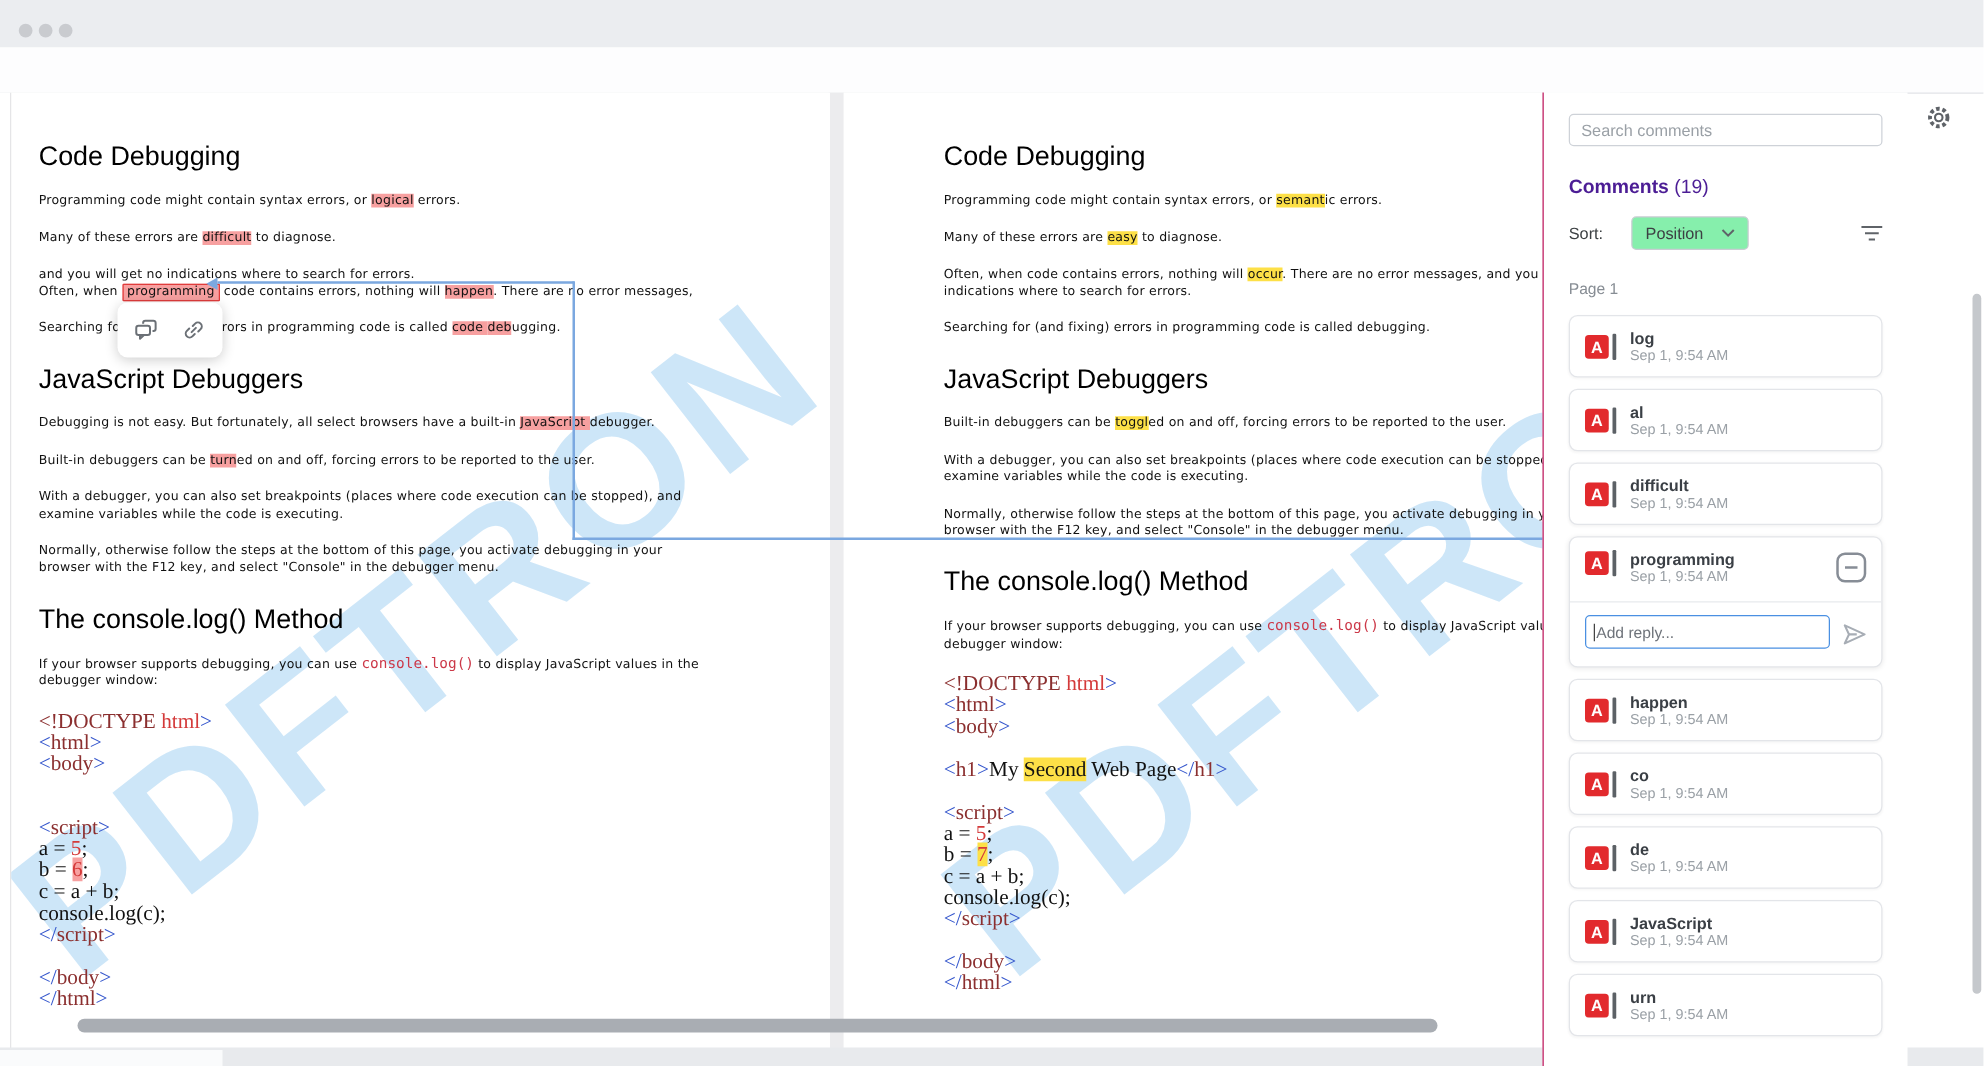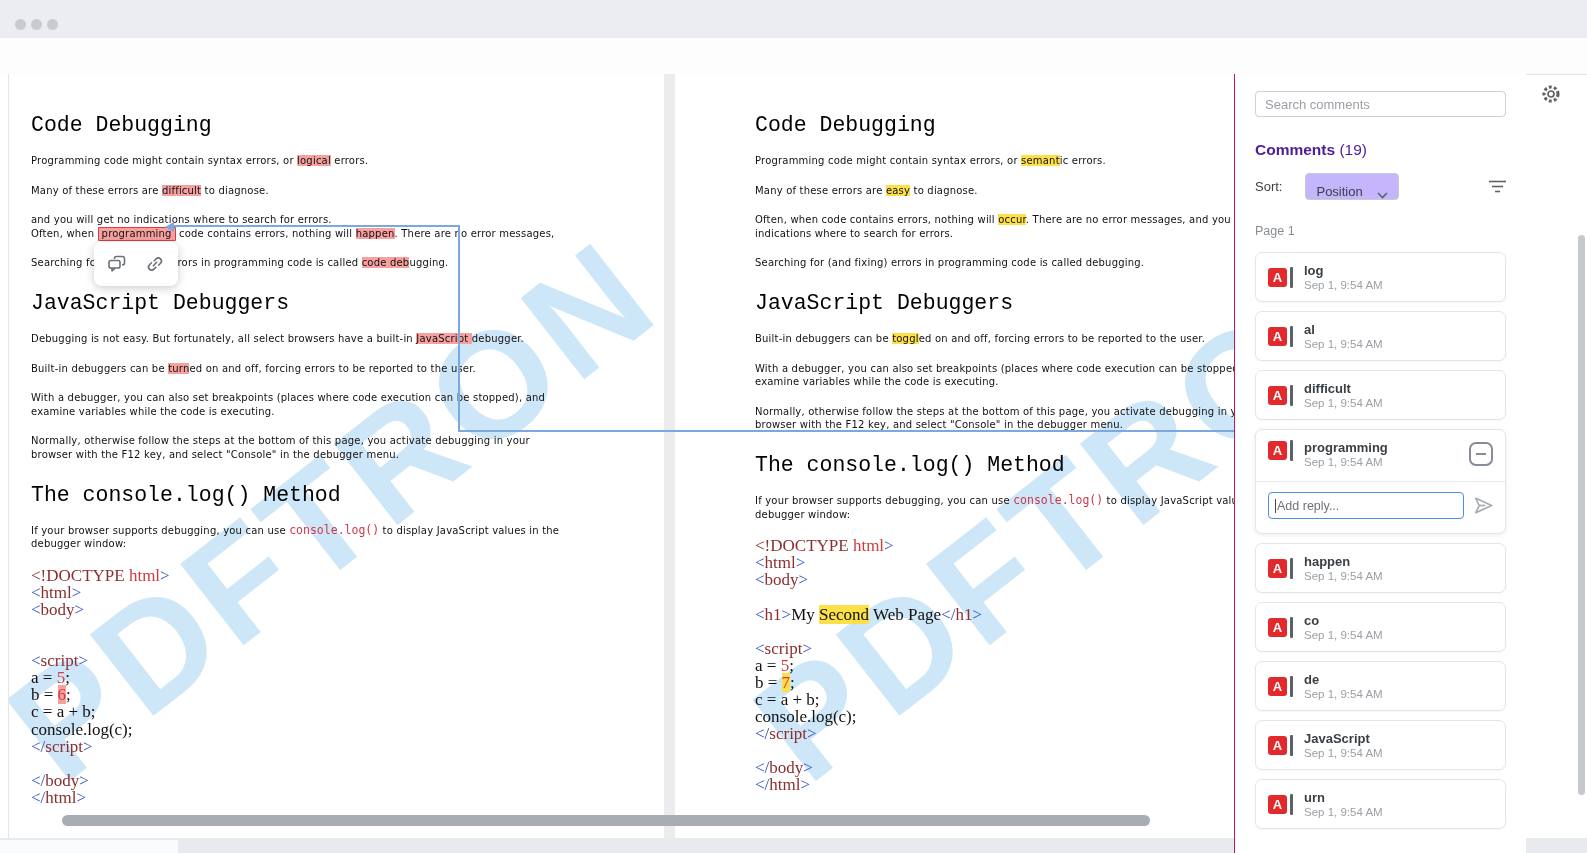--- a/index.html
+++ b/index.html
@@ -18,21 +18,21 @@
   .tabs{position:absolute;left:621px;top:42px;width:612px;height:29px;background:#f1f3f5;border-radius:6px;
         display:flex;align-items:center;justify-content:center}
   .tab{font-size:13.5px;color:#5c6167;padding:0 21px;cursor:default;white-space:nowrap}
   .tab.active{color:#2575c8}
   
   #doc-area{position:absolute;left:0;top:74px;width:1274px;height:779px;overflow:hidden;background:#fff}
   .page{position:absolute;top:0;height:900px;background:#fff;overflow:hidden}
   .page-gap{position:absolute;left:663px;top:0;width:12px;height:900px;background:#ececee}
   .pg-content{position:relative;z-index:1;box-sizing:border-box;padding-top:38px;
               font-family:"DejaVu Sans",sans-serif;font-size:10px;line-height:13.6px;color:#111;letter-spacing:.2px}
-  .pg-h1{font-family:Liberation Mono, monospace;font-size:21.5px;line-height:26px;letter-spacing:0;
+  .pg-h1{font-family:Liberation Sans, sans-serif;font-size:21.5px;line-height:26px;letter-spacing:0;
          color:#000;margin:20px 0 8px;font-weight:400}
   .pg-h1:first-child{margin-top:0}
   .pg-p{margin:16px 0}
   .pg-line{white-space:pre}
   .pg-code{margin:16px 0 0;font-family:Liberation Serif, serif;font-size:17px;line-height:17.1px;letter-spacing:0}
   .pg-codeline{white-space:pre;min-height:17.1px}
   .hl-red{background:#f7a0a0}
   .hl-green{background:#fde047}
   .hl-sel{background:#f7a0a0;border:1.5px solid #e03c3c;padding:0 3px 1px;border-radius:1px}
   .c-tag{color:#8b2f2f}.c-punc{color:#3355cc}.c-attr{color:#d43a3a}.c-num{color:#d43a3a}
@@ -57,40 +57,40 @@
   .split-bars{position:absolute;left:6px;top:370px;display:flex;gap:3px}
   .split-bars i{width:2px;height:14px;background:#9aa0a6;display:block}
   
   #panel{position:absolute;left:1234px;top:74px;width:291px;height:779px;background:#fff;border-left:1px solid #be185d;z-index:13}
   .p-search{position:absolute;left:20px;top:17px;width:251px;height:26px;border:1px solid #ced2d8;border-radius:4px;
             box-sizing:border-box;display:flex;align-items:center;padding:0 9px;font-size:13px;color:#9aa0a6;background:#fff}
   .p-title{position:absolute;left:20px;top:67px;font-size:15.5px;color:#4c1d95}
   .p-title b{font-weight:bold}
   .p-sortrow{position:absolute;left:20px;top:99px;width:251px;height:27px;display:flex;align-items:center}
   .p-sortlabel{font-size:13px;color:#3c4043;margin-right:23px}
-  .p-select{height:27px;border:1px solid #c8ccd2;border-radius:4px;display:flex;align-items:flex-end;
-            padding:0 10px;gap:14px;font-size:13px;color:#3c4043;background:#c4b5fd;box-sizing:border-box}
+  .p-select{height:27px;border:1px solid #c8ccd2;border-radius:4px;display:flex;align-items:center;
+            padding:0 10px;gap:14px;font-size:13px;color:#3c4043;background:#86efac;box-sizing:border-box}
   .p-filter{margin-left:auto}
   .p-pagelabel{position:absolute;left:20px;top:150px;font-size:12.5px;color:#878d94}
   .cards{position:absolute;left:20px;top:178px;width:251px}
   .card{position:relative;box-sizing:border-box;height:50px;margin-bottom:9px;background:#fff;
         border:1px solid #e3e5e9;border-radius:7px;padding:10px 12px;box-shadow:0 1px 2px rgba(0,0,0,.04);
         display:flex;align-items:center;gap:11px}
   .card.selected{height:105px;align-items:flex-start;padding-top:10px;box-shadow:0 1px 4px rgba(0,0,0,.08)}
   .aicon{display:flex;align-items:center;flex:none}
   .abox{width:19px;height:19px;background:#e22a2d;border-radius:3px;color:#fff;font-weight:bold;font-size:13px;
         display:flex;align-items:center;justify-content:center;font-family:"Liberation Sans",sans-serif}
   .abar{width:3px;height:21px;background:#5c6166;margin-left:3px;border-radius:1px}
   .ctext .ctitle{font-size:13px;font-weight:bold;color:#3a3f45;line-height:15px}
   .ctext .ctime{font-size:11.5px;color:#9aa0a6;line-height:14px}
   .collapse-btn{position:absolute;right:12px;top:12px;width:24px;height:24px;border:2px solid #878d96;border-radius:7px;
                 box-sizing:border-box;display:flex;align-items:center;justify-content:center}
   .collapse-btn i{display:block;width:10px;height:2px;background:#878d96}
   .card-div{position:absolute;left:0;right:0;top:51px;height:1px;background:#e8eaed}
-  .replyrow{position:absolute;left:12px;right:10px;top:62px;display:flex;align-items:center;gap:8px}
+  .replyrow{position:absolute;left:12px;right:10px;top:62px;display:flex;align-items:flex-end;gap:8px}
   .replybox{flex:1;height:27px;border:1.6px solid #4a90e2;border-radius:4px;box-sizing:border-box;display:flex;
             align-items:center;padding:0 6px;font-size:12.5px;color:#6e737a;background:#fff}
   .caret{width:1px;height:14px;background:#444;margin-right:1px}
   .p-scroll{position:absolute;left:1578px;top:235px;width:7px;height:560px;background:#c5c8cc;border-radius:4px;z-index:14}
   svg{display:block}
 </style>
 </head>
 <body>
 <div id="app">
 

